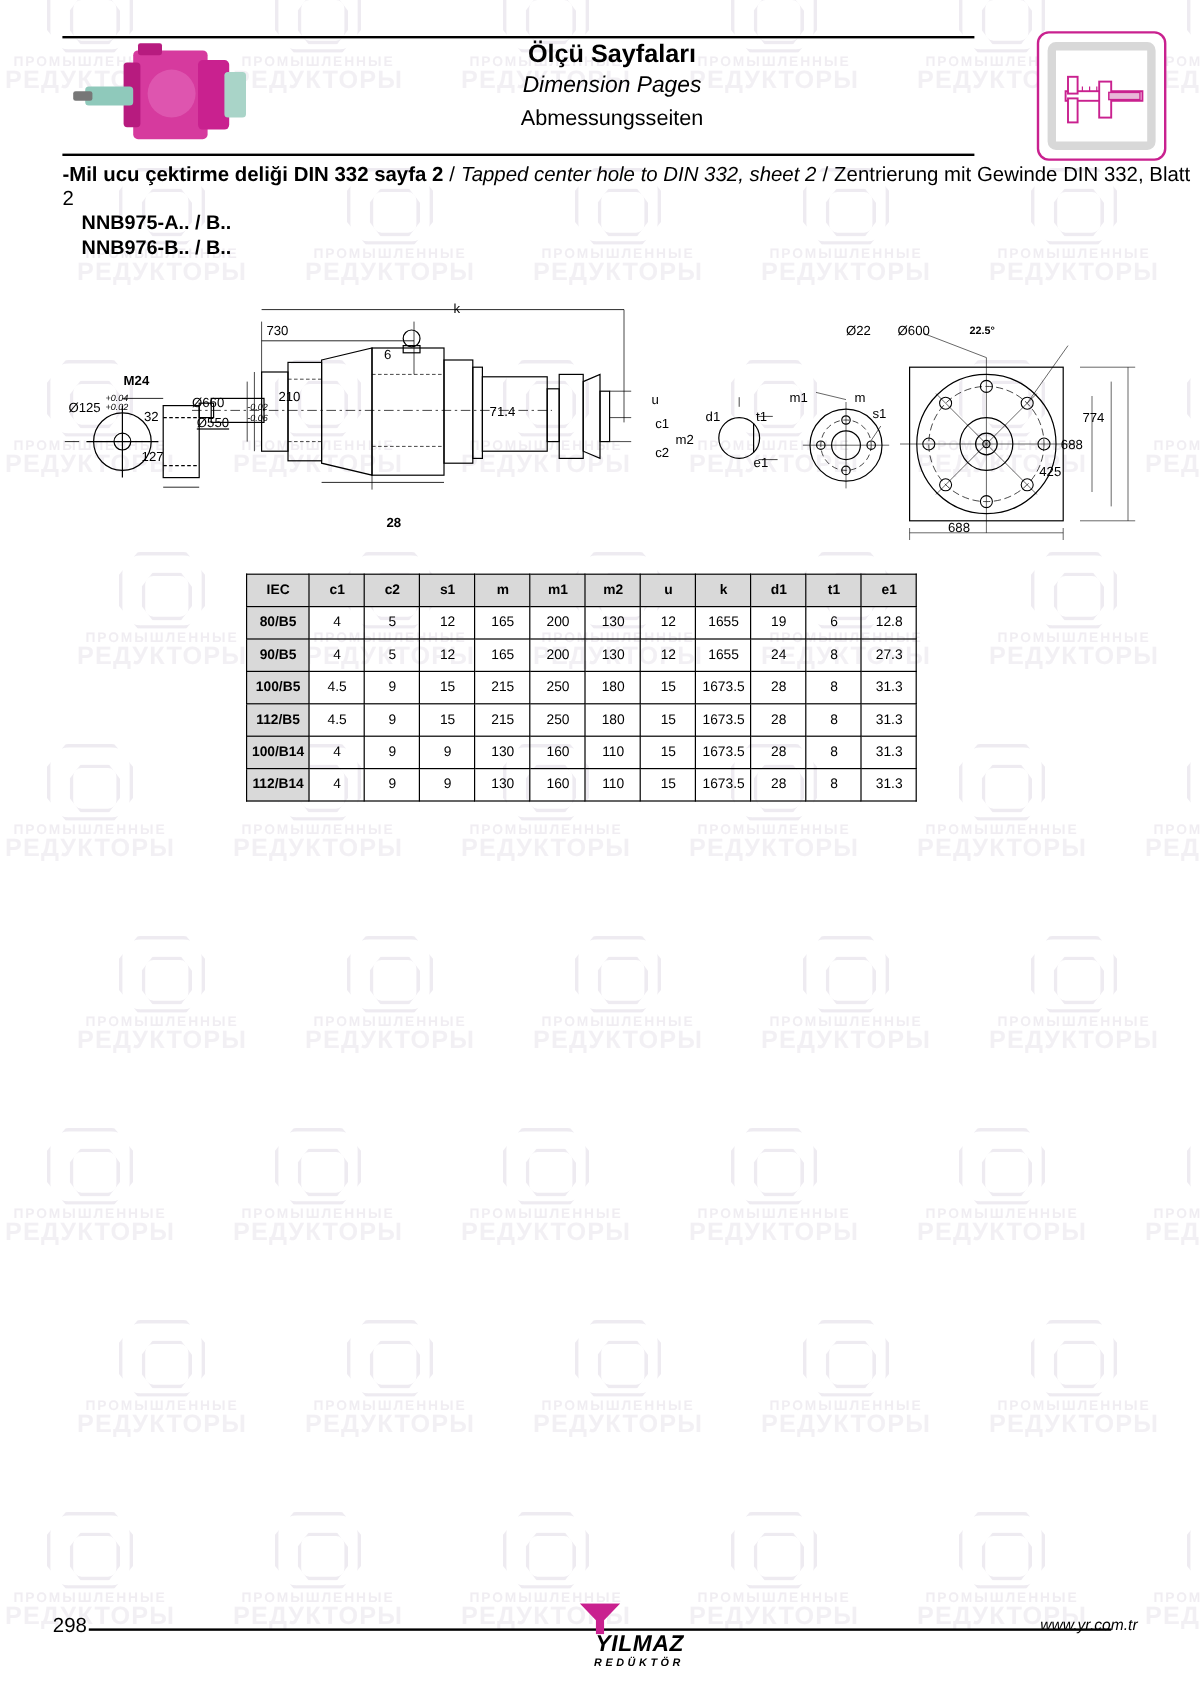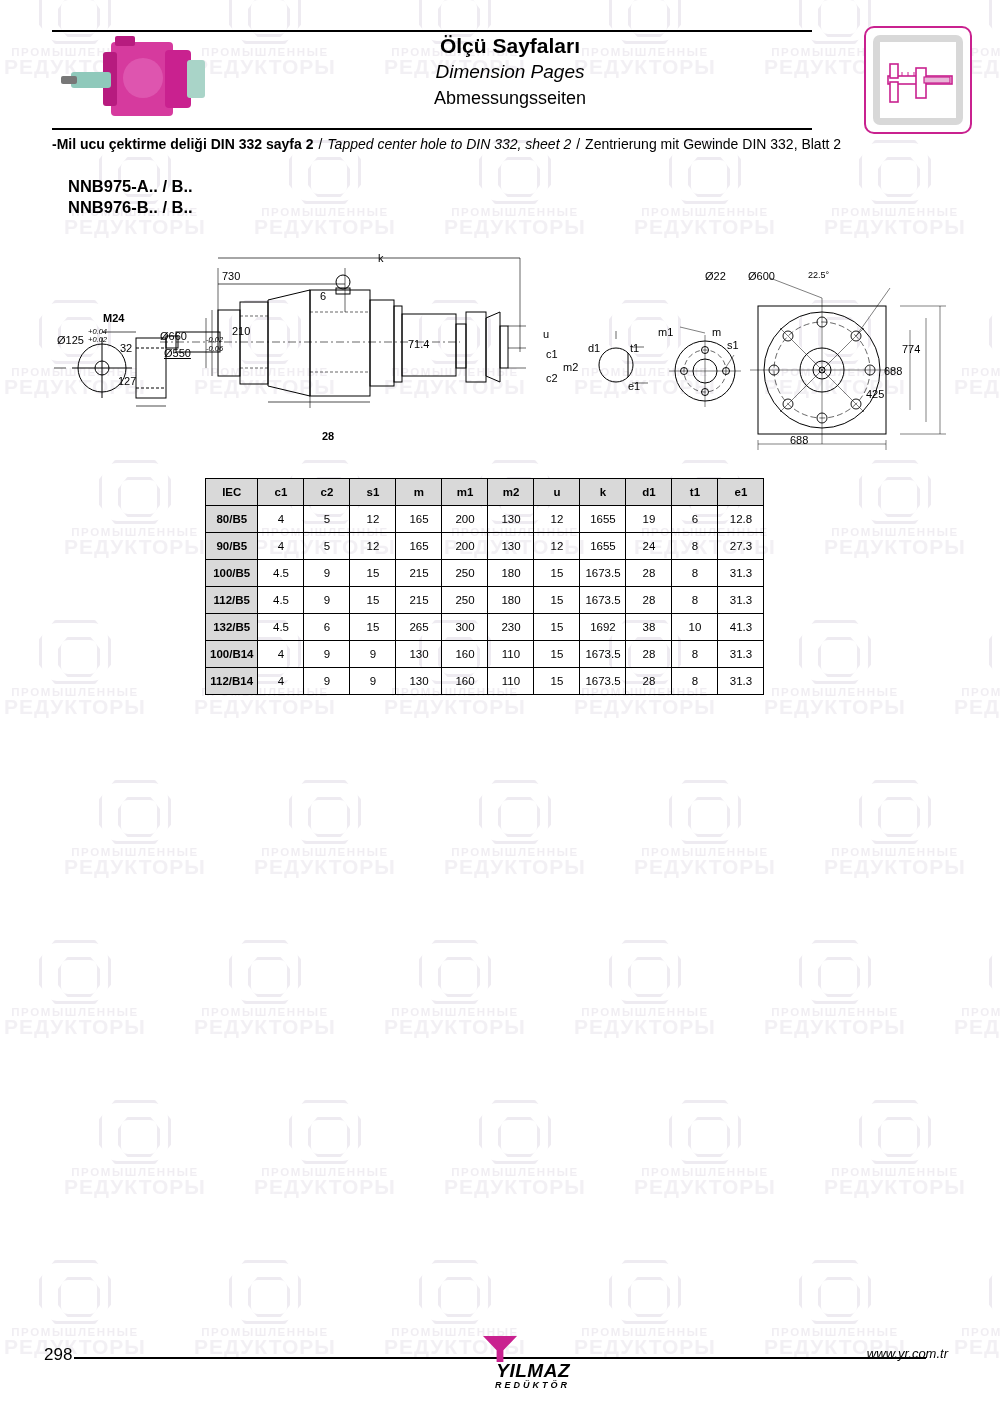--- a/index.html
+++ b/index.html
@@ -44,31 +44,31 @@
 
   .caliper-box{
     position:absolute; right:28px; top:26px; width:108px; height:108px;
     border:2px solid #c9218f; border-radius:10px; background:#fff;
   }
   .caliper-inner{
     position:absolute; left:7px; top:7px; right:7px; bottom:7px;
     border:7px solid #d8d8d8; border-radius:7px; background:#fff;
   }
 
-  .din-note{position:absolute; left:52px; top:136px; font-size:14px;}
+  .din-note{position:absolute; left:52px; top:136px; font-size:17px;}
   .din-note b{font-weight:bold;}
   .din-note i{font-style:italic;}
   .din-note .sep{padding:0 5px;}
 
   .model-lines{position:absolute; left:68px; top:176px; font-size:16.5px; font-weight:bold; line-height:21px;}
 
   
   .draw{position:absolute; left:0; top:230px; width:1000px; height:230px;}
   .dim-txt{position:absolute; font-size:11px; white-space:nowrap;}
-  .dim-txt.sm{font-size:9px;}
+  .dim-txt.sm{font-size:9px;font-weight:bold;}
   .dim-txt.xs{font-size:7.5px;font-style:italic;}
 
   
   .tbl-wrap{position:absolute; left:205px; top:478px;}
   table{border-collapse:collapse; font-size:11.5px;}
   th,td{border:1px solid #000; text-align:center; height:27px; padding:0 4px;}
   th{background:#d9d9d9; font-weight:bold; width:46px;}
   th.first-col, td.first-col{background:#d9d9d9; font-weight:bold; width:46px;}
   td{background:transparent; width:46px;}
   th.first-col{width:46px;}
@@ -639,34 +639,20 @@
             <td>215</td>
             <td>250</td>
             <td>180</td>
             <td>15</td>
             <td>1673.5</td>
             <td>28</td>
             <td>8</td>
             <td>31.3</td>
           </tr>
           <tr>
-            <td class="first-col">132/B5</td>
-            <td>4.5</td>
-            <td>6</td>
-            <td>15</td>
-            <td>265</td>
-            <td>300</td>
-            <td>230</td>
-            <td>15</td>
-            <td>1692</td>
-            <td>38</td>
-            <td>10</td>
-            <td>41.3</td>
-          </tr>
-          <tr>
             <td class="first-col">100/B14</td>
             <td>4</td>
             <td>9</td>
             <td>9</td>
             <td>130</td>
             <td>160</td>
             <td>110</td>
             <td>15</td>
             <td>1673.5</td>
             <td>28</td>

